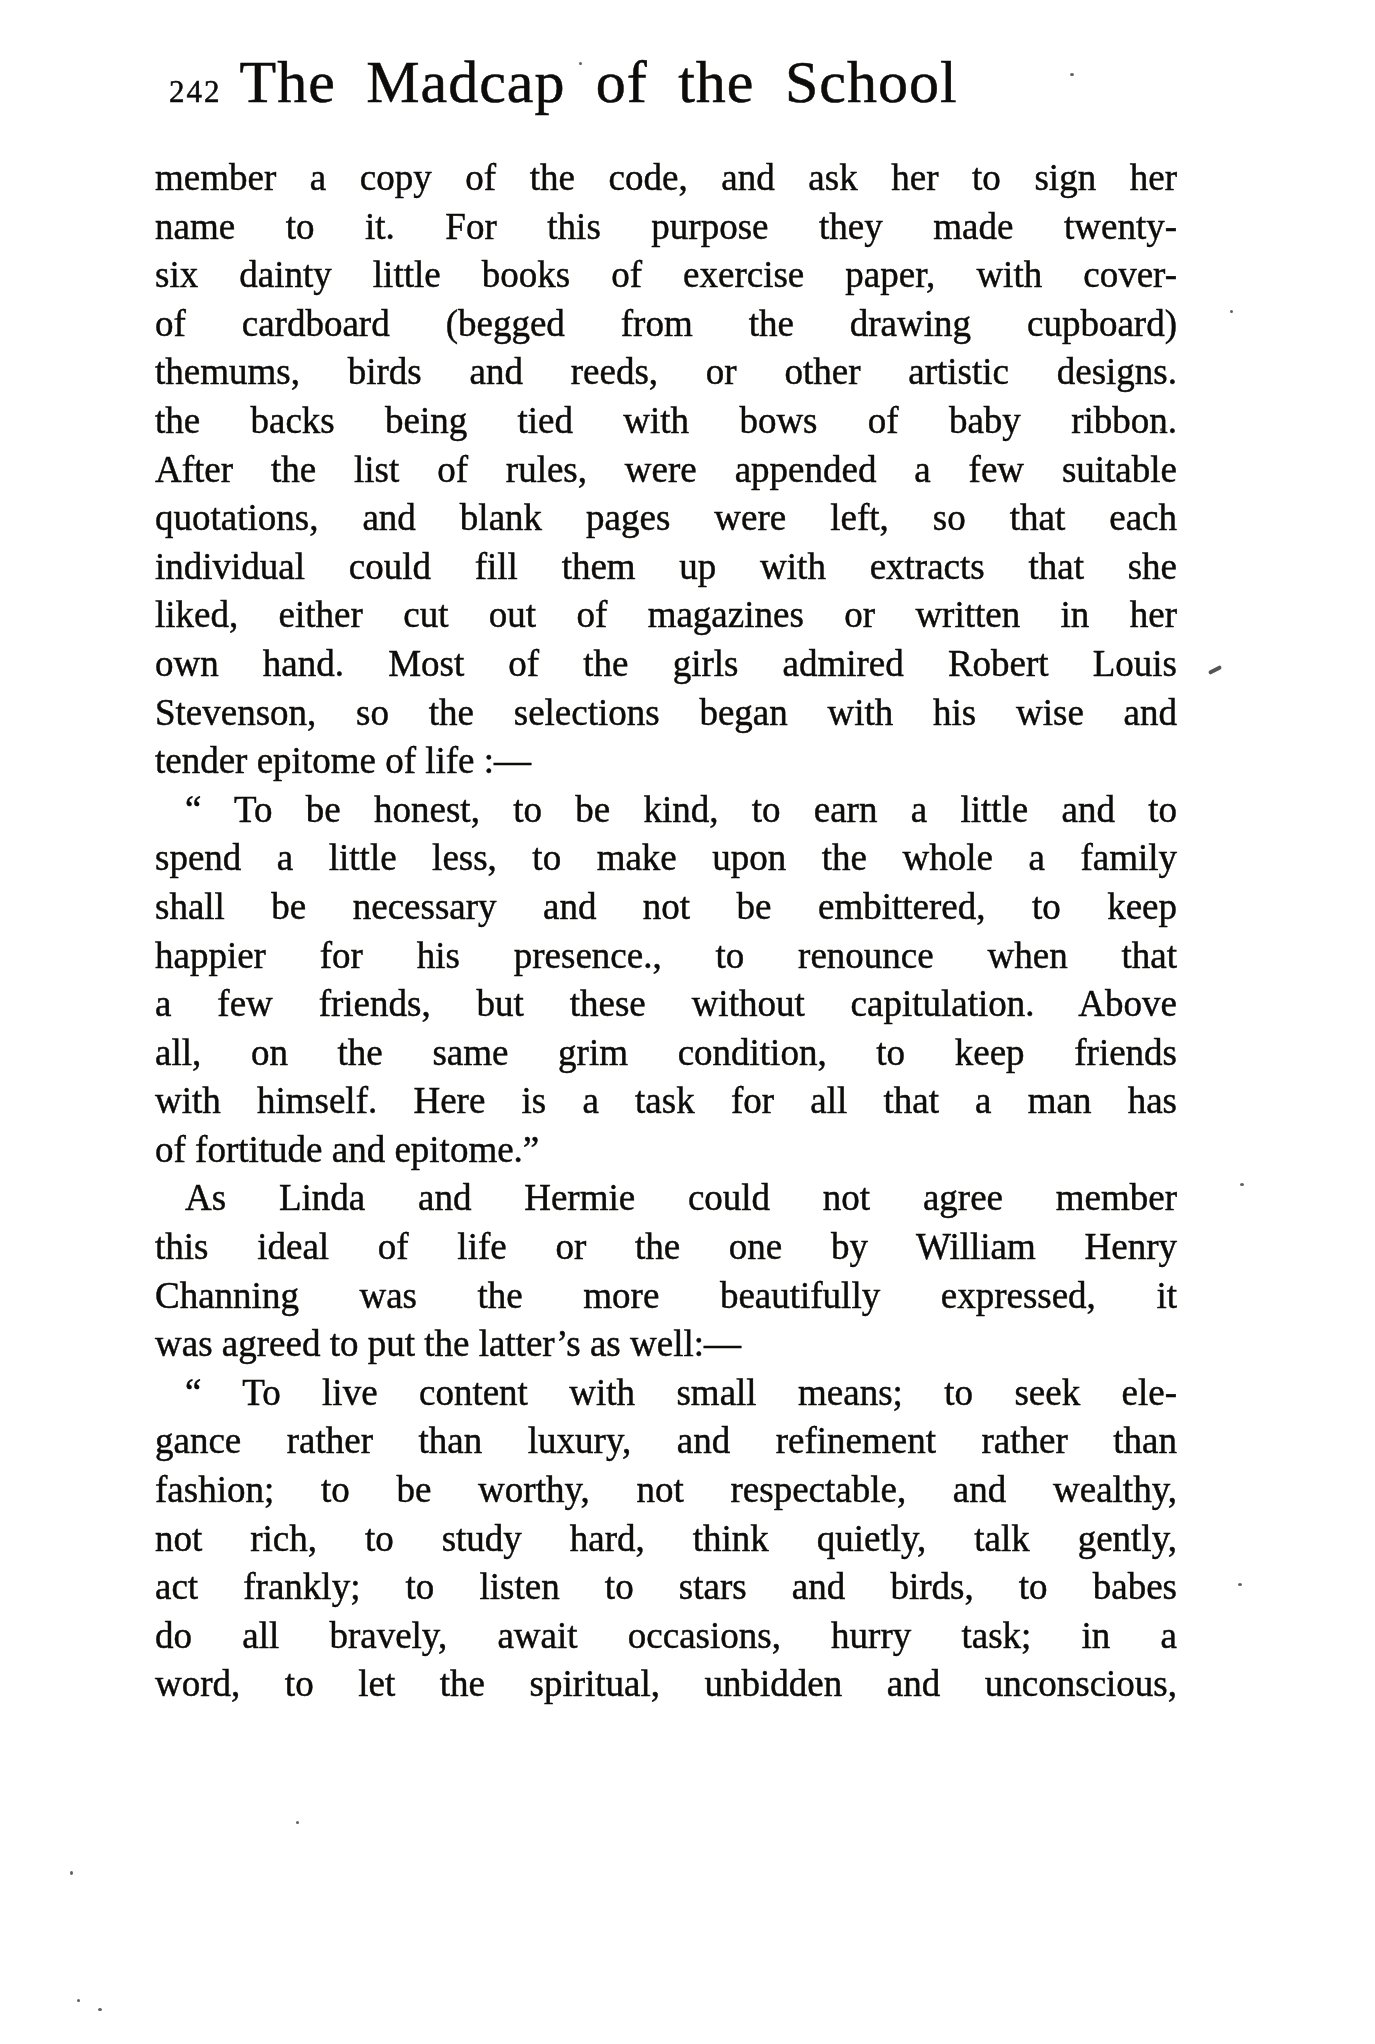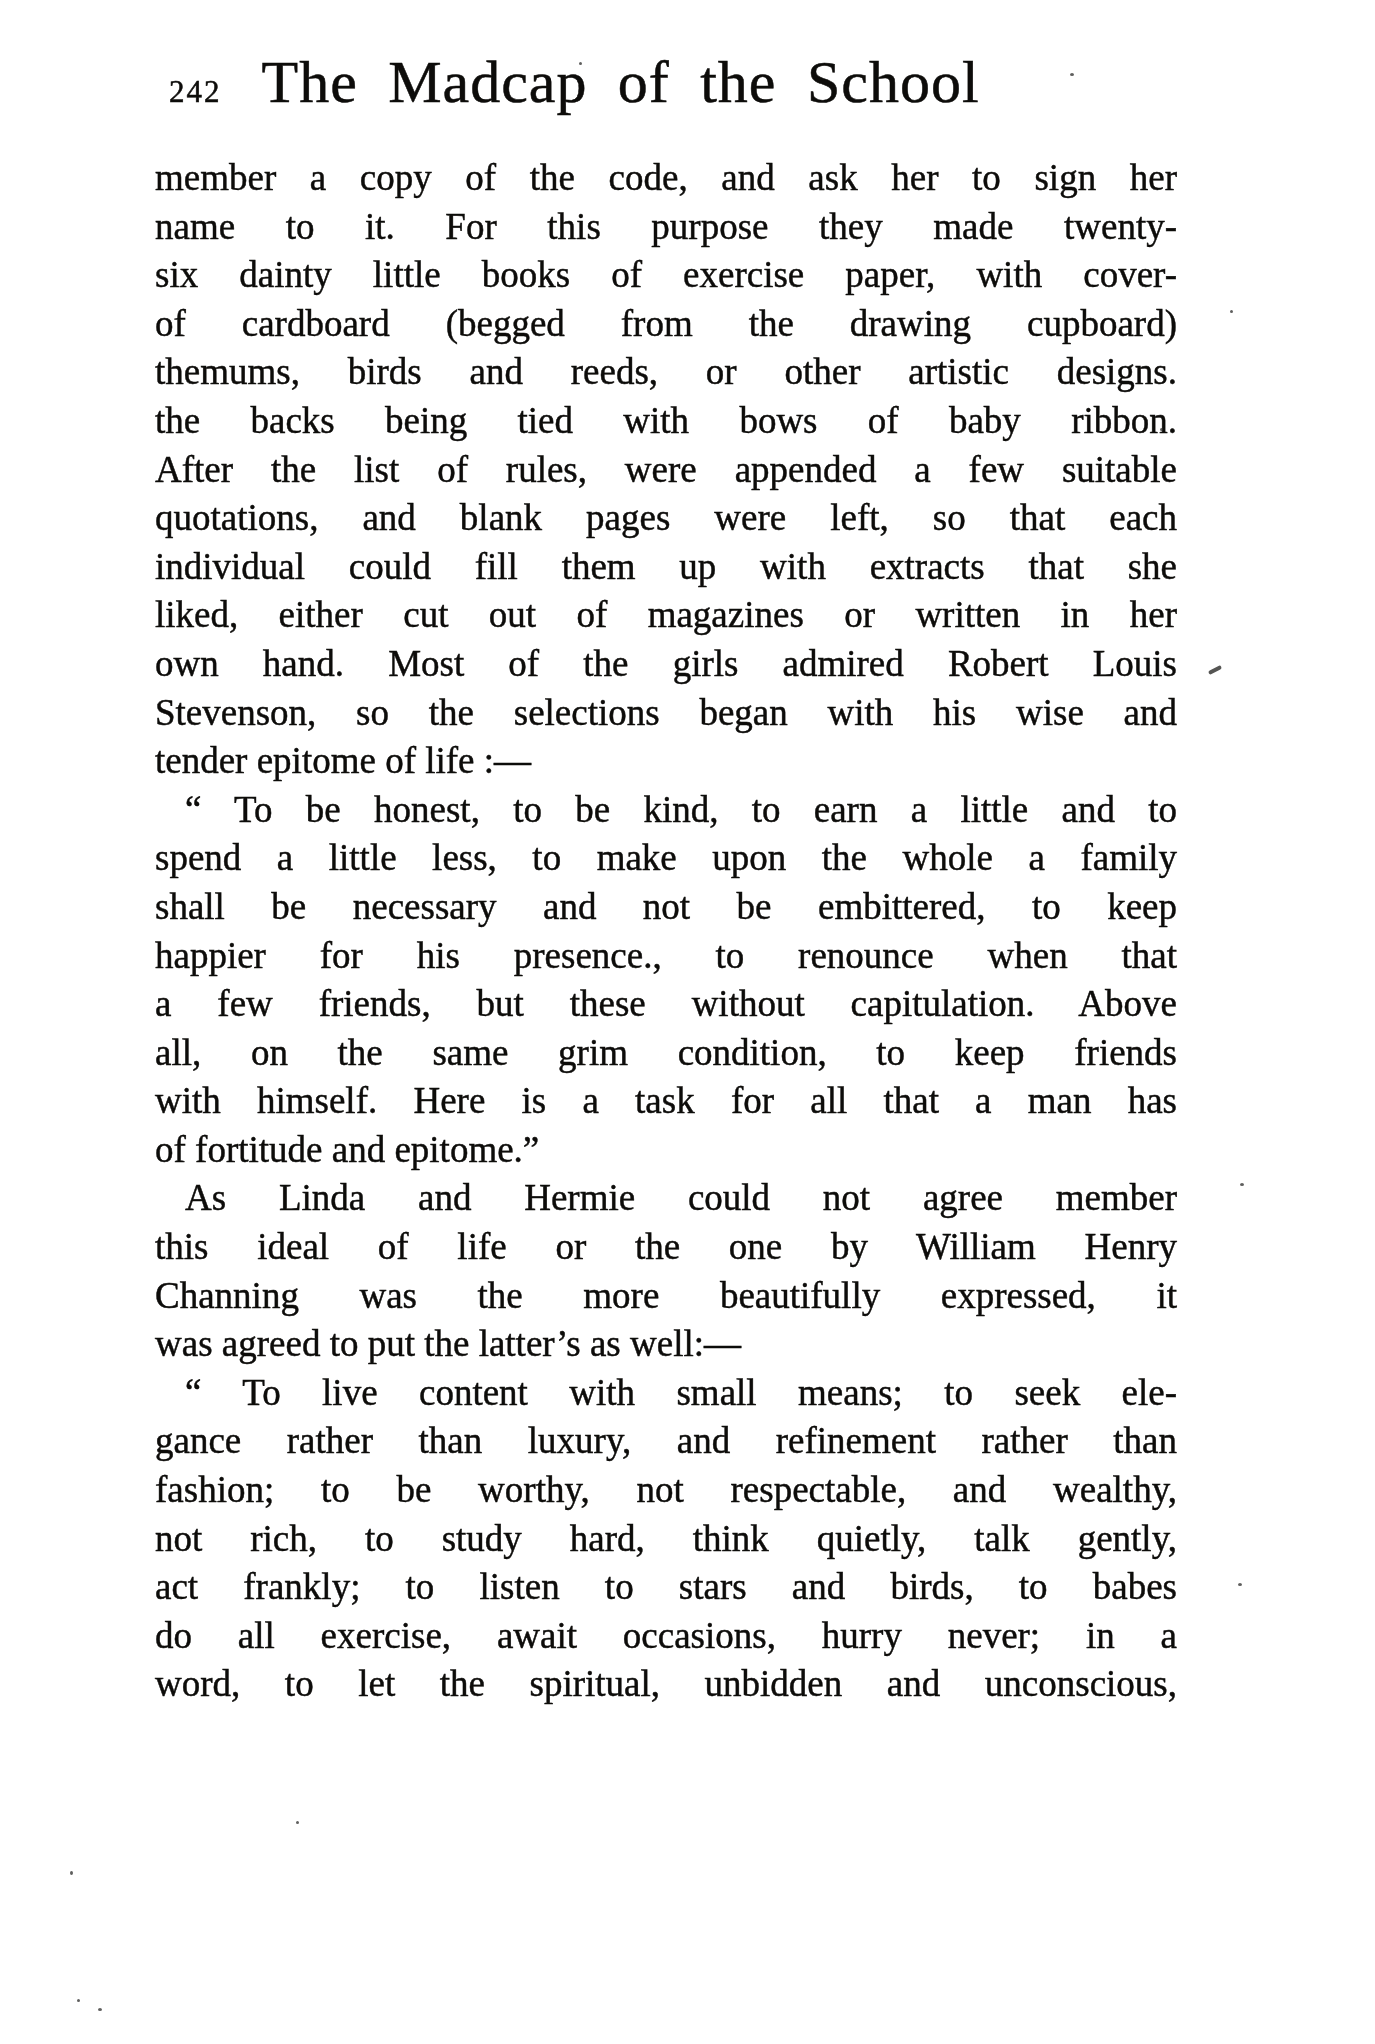--- a/index.html
+++ b/index.html
@@ -28,21 +28,21 @@
     align-items: baseline;
     white-space: nowrap;
     -webkit-text-stroke: 0.5px #0d0c0a;
   }
   .page-number {
     font-size: 31px;
     letter-spacing: 2px;
   }
   .running-title {
     font-size: 60px;
-    margin-left: 40px;
+    margin-left: 18px;
     word-spacing: 0.24em;
     letter-spacing: 1px;
   }
   .body-text {
     position: absolute;
     top: 154px;
     left: 155px;
     width: 1022px;
     font-size: 37px;
     line-height: 48.6px;
@@ -104,21 +104,21 @@
     <div class="line end">of fortitude and epitome.”</div>
     <div class="line indent">As Linda and Hermie could not agree member</div>
     <div class="line">this ideal of life or the one by William Henry</div>
     <div class="line">Channing was the more beautifully expressed, it</div>
     <div class="line end">was agreed to put the latter’s as well:—</div>
     <div class="line indent">“ To live content with small means; to seek ele-</div>
     <div class="line">gance rather than luxury, and refinement rather than</div>
     <div class="line">fashion; to be worthy, not respectable, and wealthy,</div>
     <div class="line">not rich, to study hard, think quietly, talk gently,</div>
     <div class="line">act frankly; to listen to stars and birds, to babes</div>
-    <div class="line">do all exercise, await occasions, hurry never; in a</div>
+    <div class="line">do all bravely, await occasions, hurry task; in a</div>
     <div class="line">word, to let the spiritual, unbidden and unconscious,</div>
   </div>
 
   <div class="speck" style="left:579px; top:62px; width:3px; height:3px;"></div>
   <div class="speck" style="left:1070px; top:73px; width:4px; height:3px;"></div>
   <div class="speck" style="left:1230px; top:310px; width:3px; height:3px;"></div>
   <div class="speck" style="left:1160px; top:428px; width:3px; height:3px;"></div>
   <div class="tick" style="left:1208px; top:668px; width:14px; height:4px;"></div>
   <div class="speck" style="left:1240px; top:1183px; width:4px; height:3px;"></div>
   <div class="speck" style="left:1238px; top:1583px; width:4px; height:3px;"></div>

